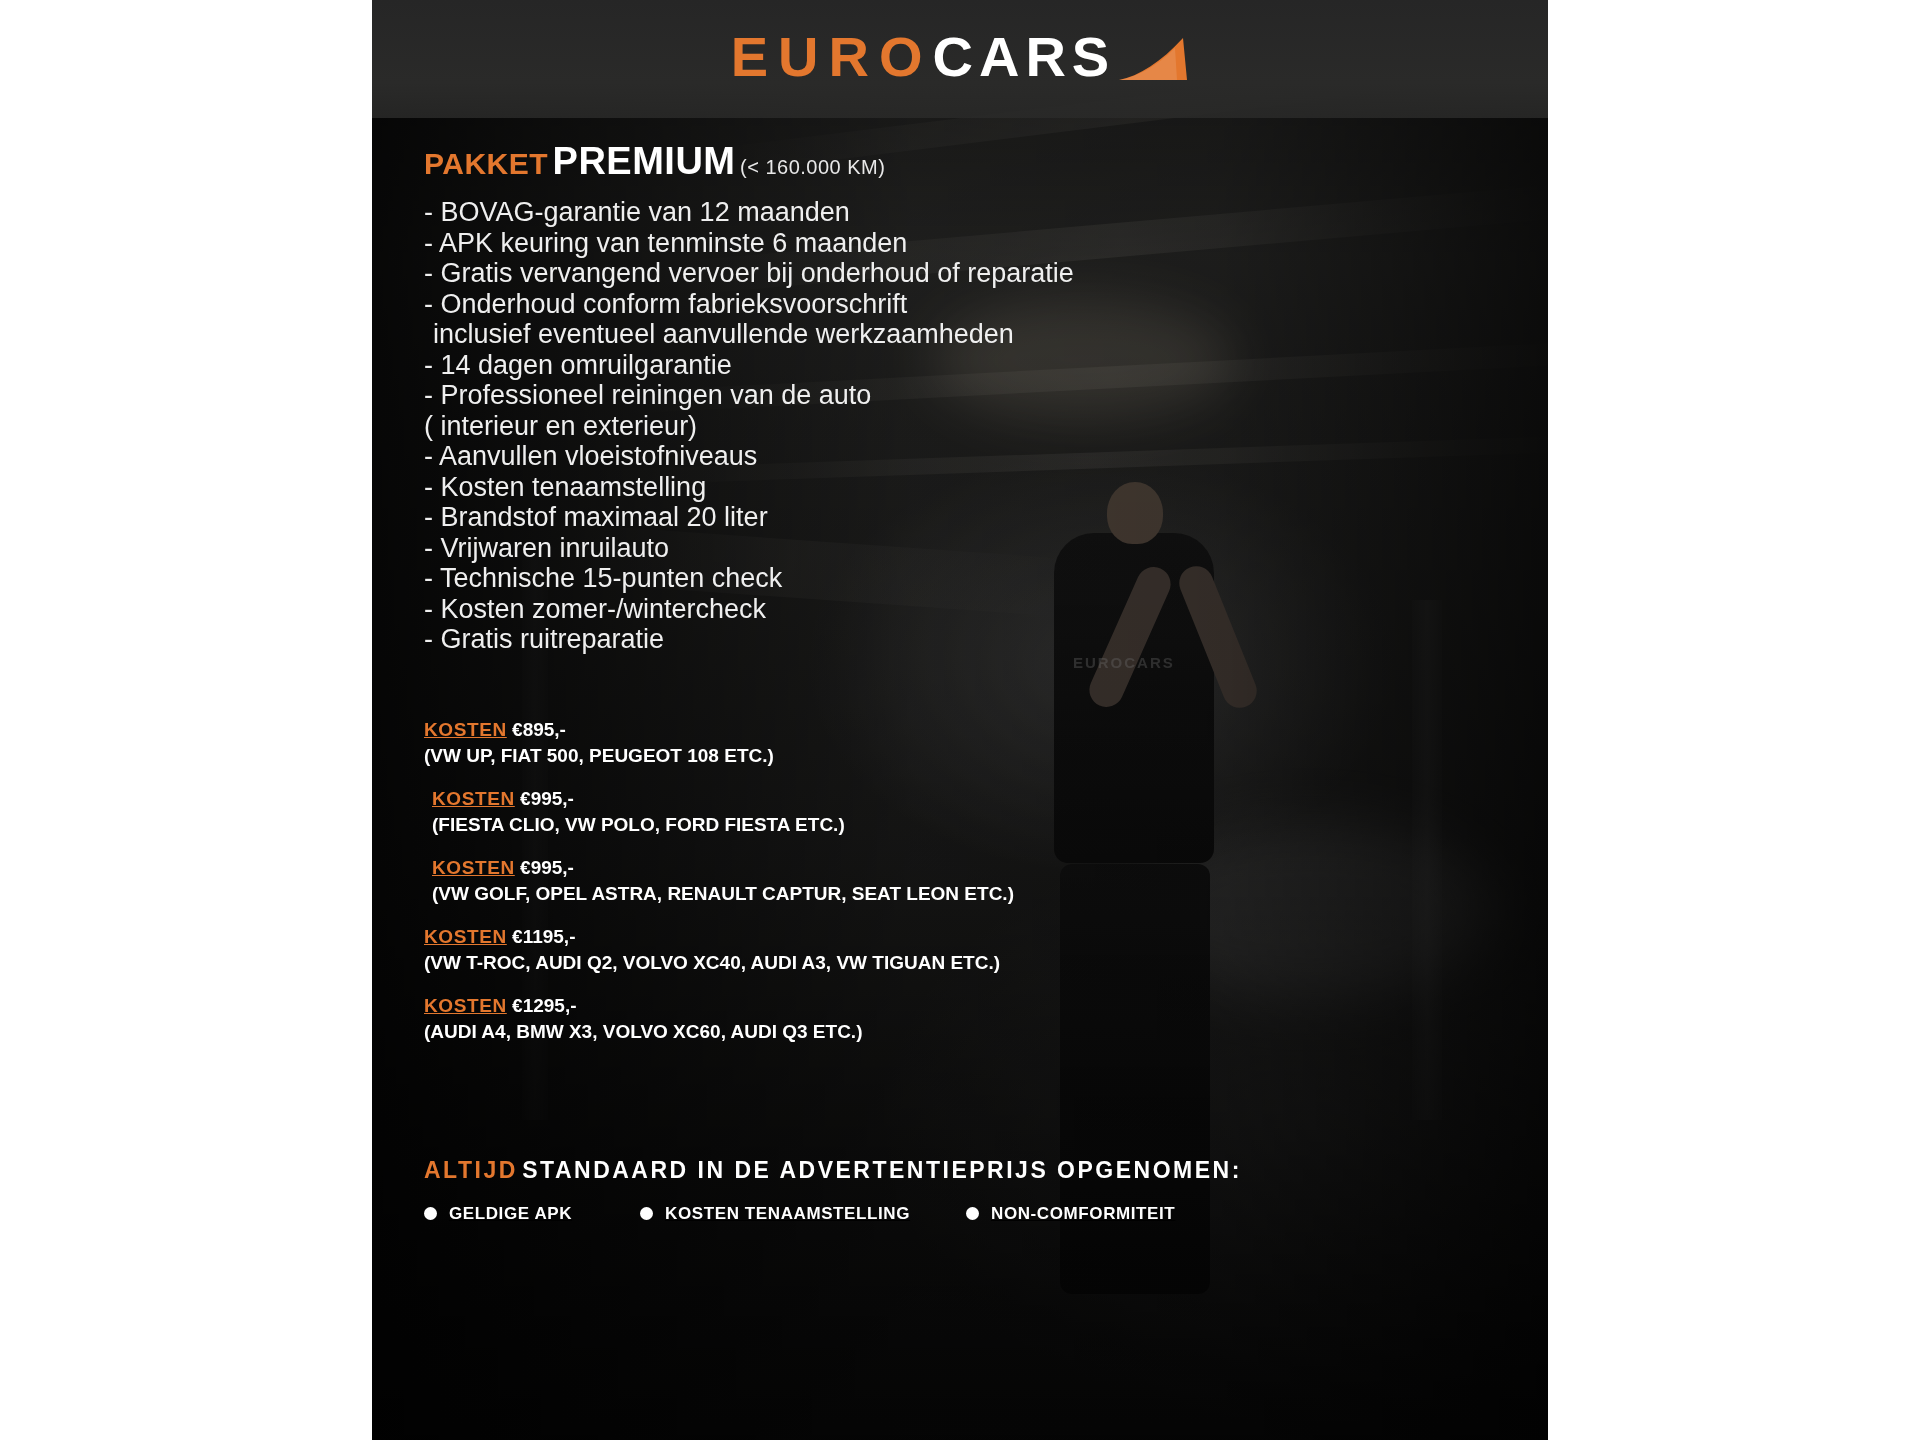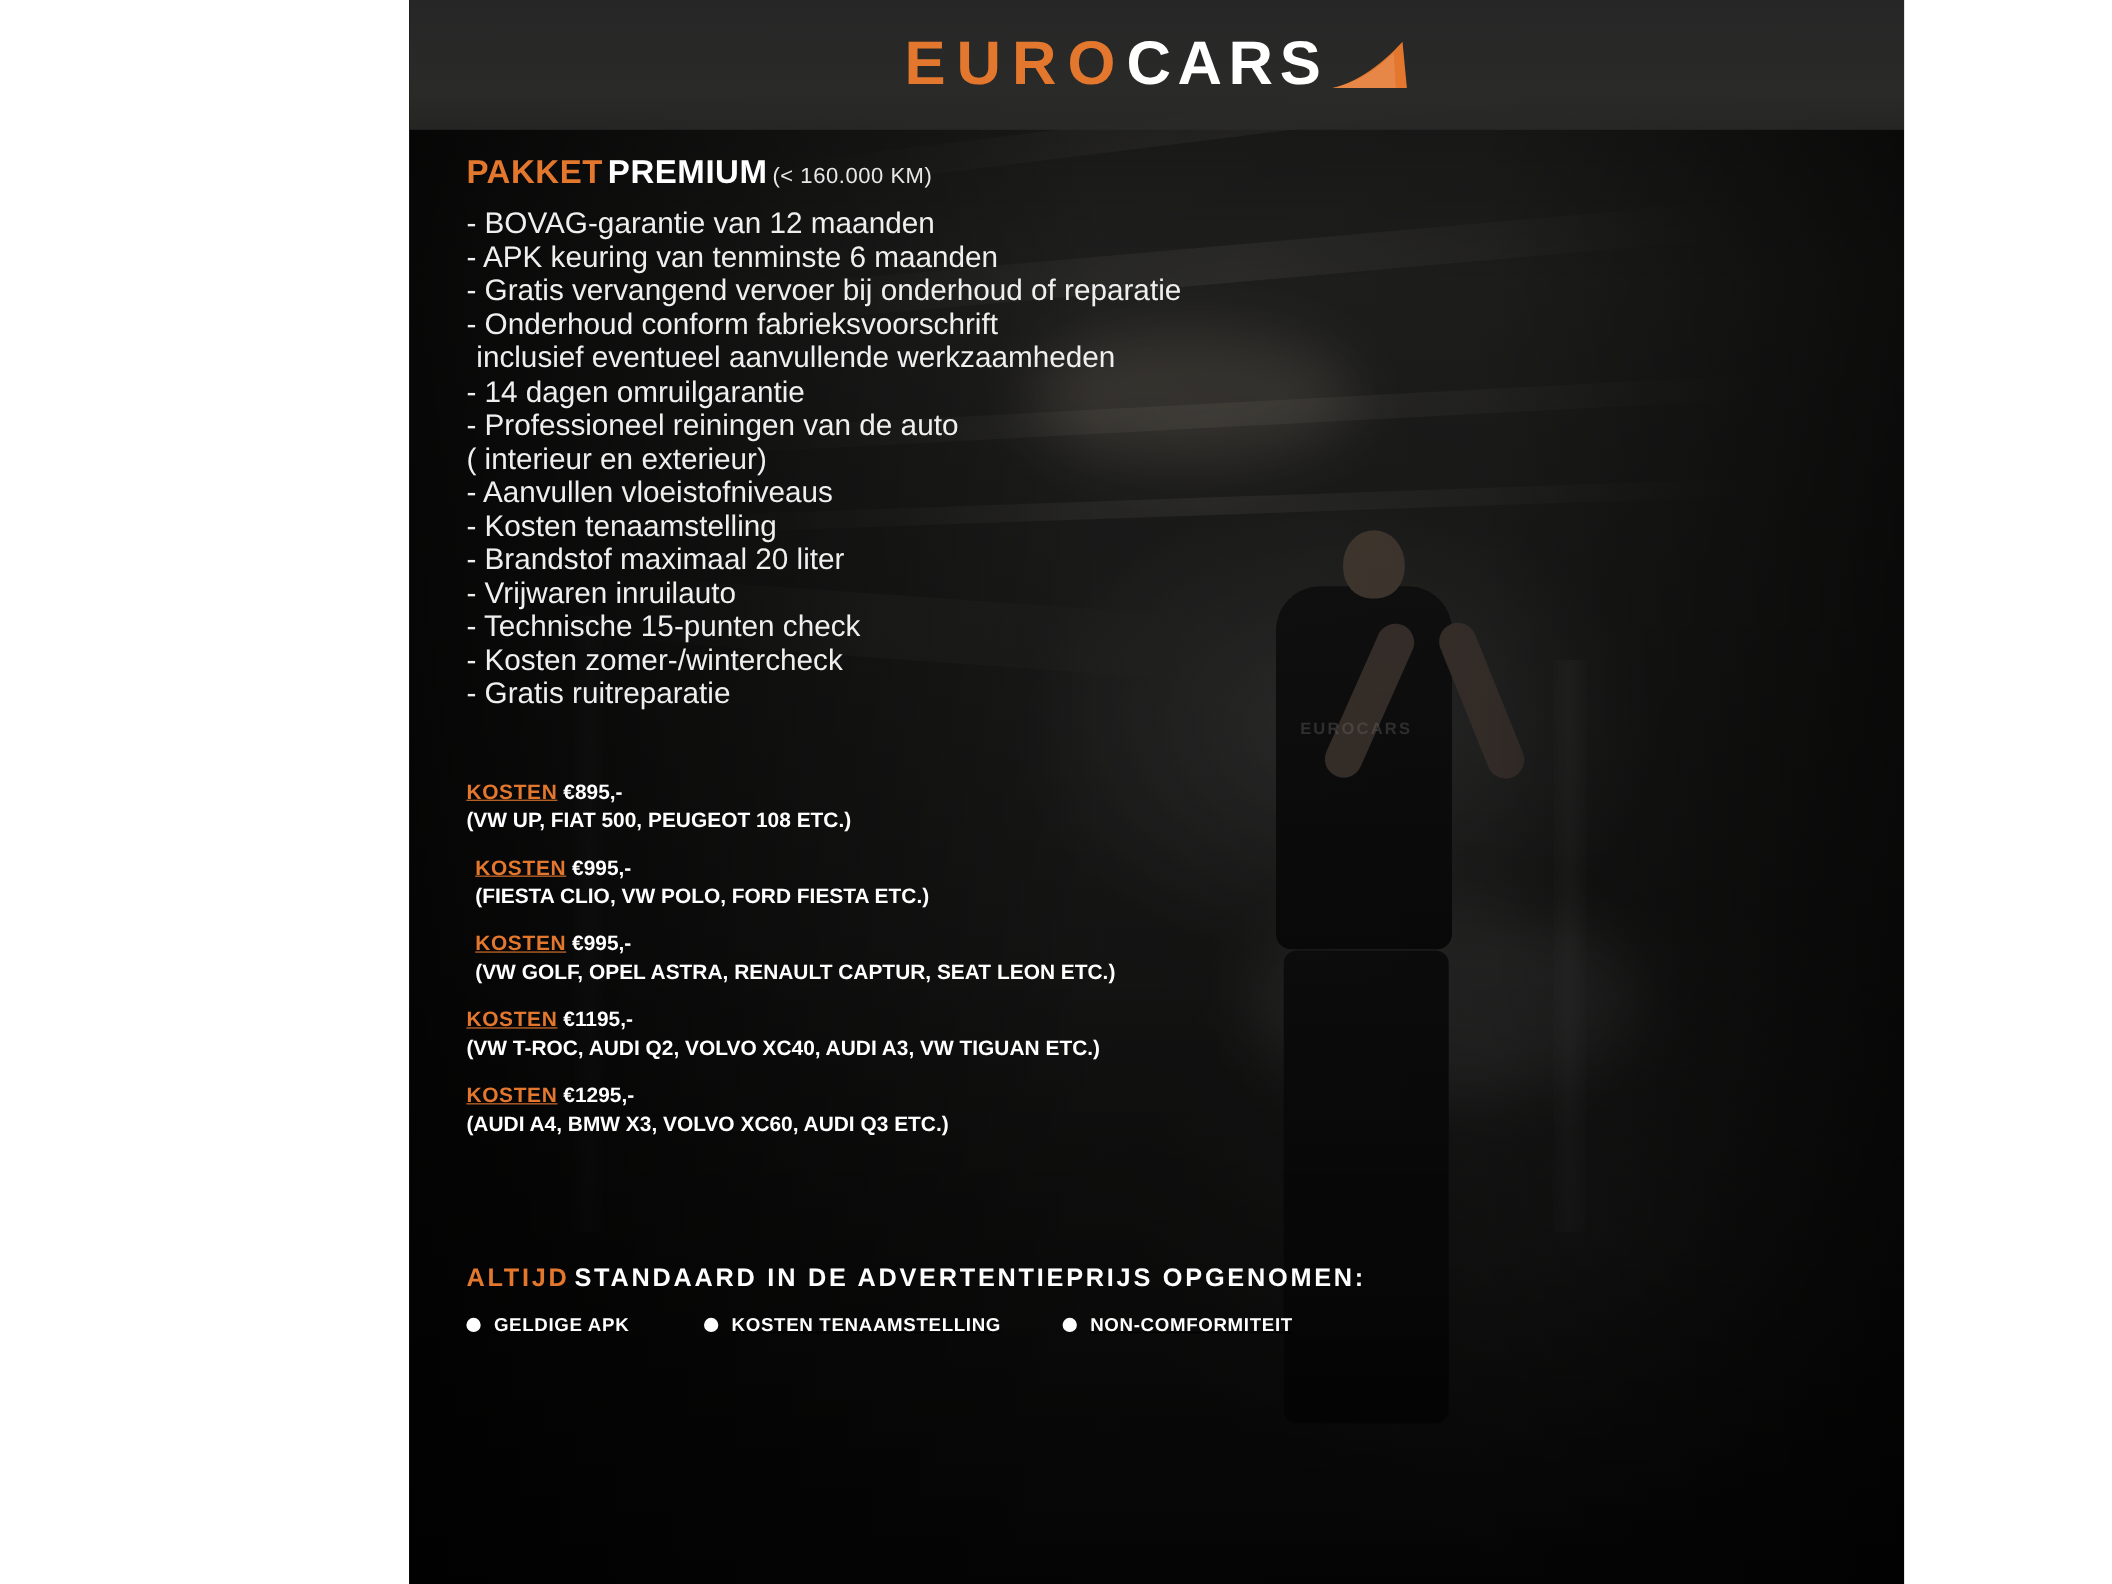--- a/index.html
+++ b/index.html
@@ -12,21 +12,21 @@
     height: 1440px;
     font-family: "Liberation Sans", sans-serif;
     overflow: hidden;
   }
 
   
   #poster {
     position: absolute;
     left: 372px;
     top: 0px;
-    width: 1359px;
+    width: 1176px;
     height: 1440px;
     background: #2b2b2b;
     overflow: hidden;
   }
 
   
   #photo {
     position: absolute;
     inset: 0;
     background:
@@ -155,21 +155,21 @@
     white-space: nowrap;
     margin-bottom: 14px;
   }
   .pkg-head .pk {
     font-size: 30px;
     font-weight: bold;
     color: #e3772e;
     letter-spacing: 0.5px;
   }
   .pkg-head .pr {
-    font-size: 30px;
+    font-size: 38px;
     font-weight: bold;
     color: #ffffff;
     letter-spacing: 0.5px;
   }
   .pkg-head .km {
     font-size: 20px;
     color: #e8e8e8;
     letter-spacing: 0.5px;
     margin-top: 38px;
   }

